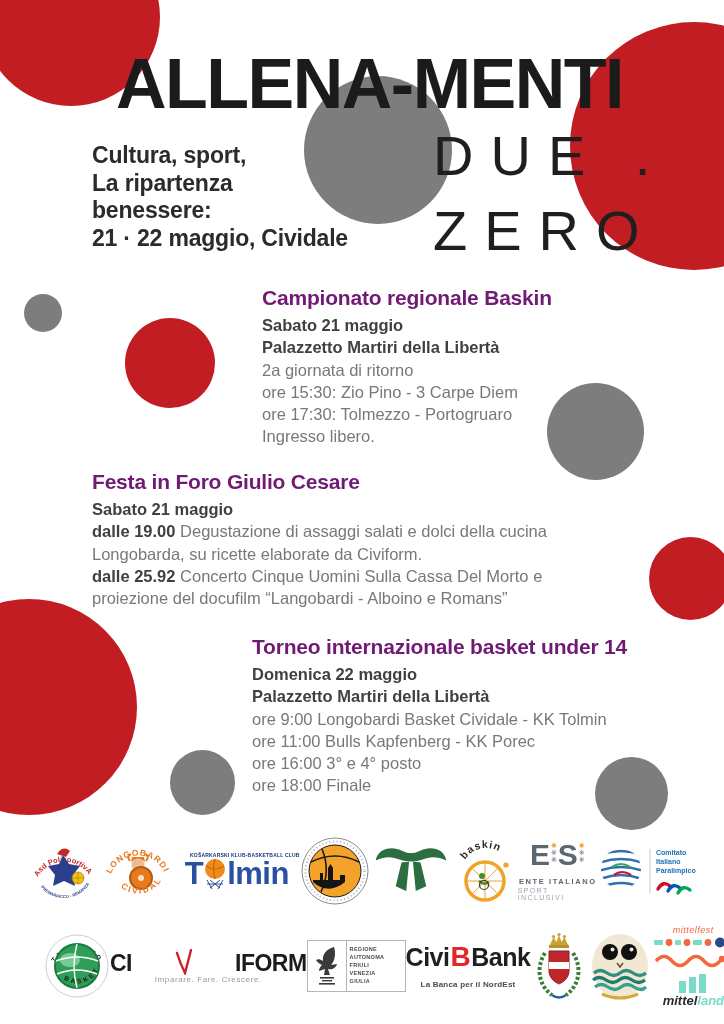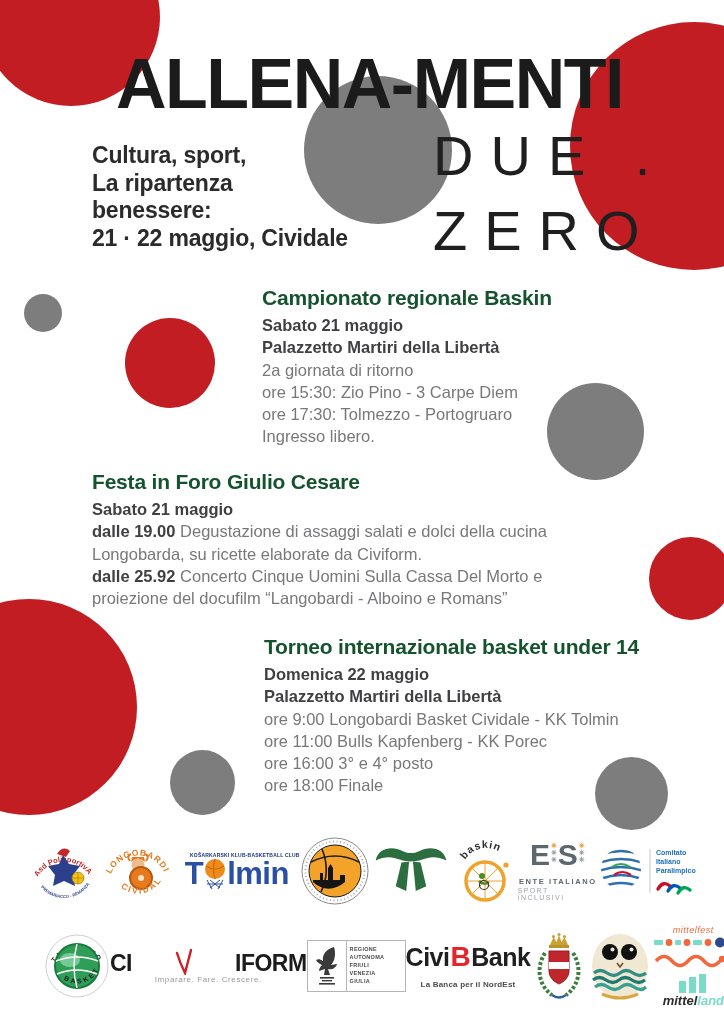--- a/index.html
+++ b/index.html
@@ -12,27 +12,27 @@
   
   .title{position:absolute;left:94px;top:44px;font-size:70px;font-weight:800;
          letter-spacing:-1.5px;color:#1b1b1b;white-space:nowrap;margin-left:22px;}
   .duezero{position:absolute;left:433px;top:118px;color:#1f1f1f;
            font-size:56px;font-weight:400;letter-spacing:17px;line-height:75px;white-space:nowrap;}
   .subtitle{position:absolute;left:92px;top:142px;font-size:23px;font-weight:700;
             color:#2b2b2b;line-height:27.5px;letter-spacing:-0.2px;}
 
   
   .section{position:absolute;}
-  .section h2{margin:0 0 4px 0;font-size:21px;font-weight:700;color:#14532d;
+  .section h2{margin:0 0 4px 0;font-size:21px;font-weight:700;color:#701a75;
               letter-spacing:-0.2px;white-space:nowrap;}
   .ln{font-size:16.5px;line-height:22.3px;color:#78787b;white-space:nowrap;}
   .ln b{color:#404043;font-weight:700;}
   #sec1{left:262px;top:286px;}
   #sec2{left:92px;top:470px;}
-  #sec3{left:264px;top:635px;}
+  #sec3{left:252px;top:635px;}
 
   
   .logo-row{position:absolute;display:flex;justify-content:space-between;align-items:center;}
   #row1{left:26px;top:830px;width:672px;height:82px;}
   #row2{left:44px;top:920px;width:644px;height:92px;}
   .logo{display:flex;flex-direction:column;align-items:center;justify-content:center;}
 
   
   .tolmin-tag{font-size:5px;font-weight:700;color:#16337e;letter-spacing:0.2px;
               margin-left:16px;white-space:nowrap;}

